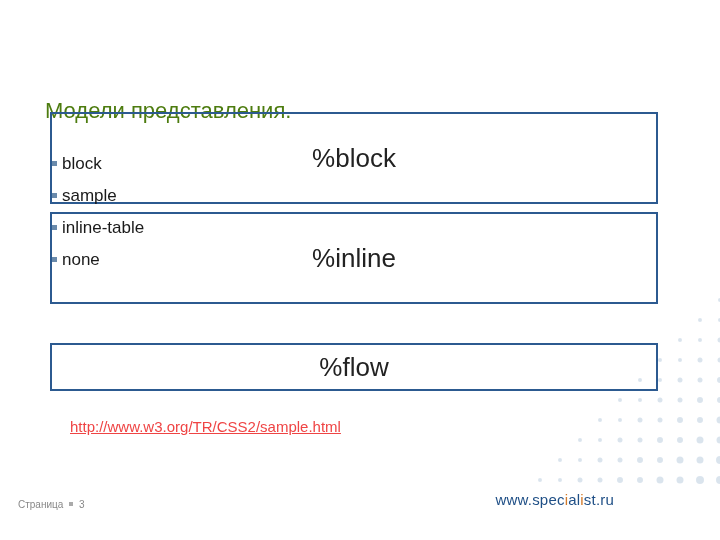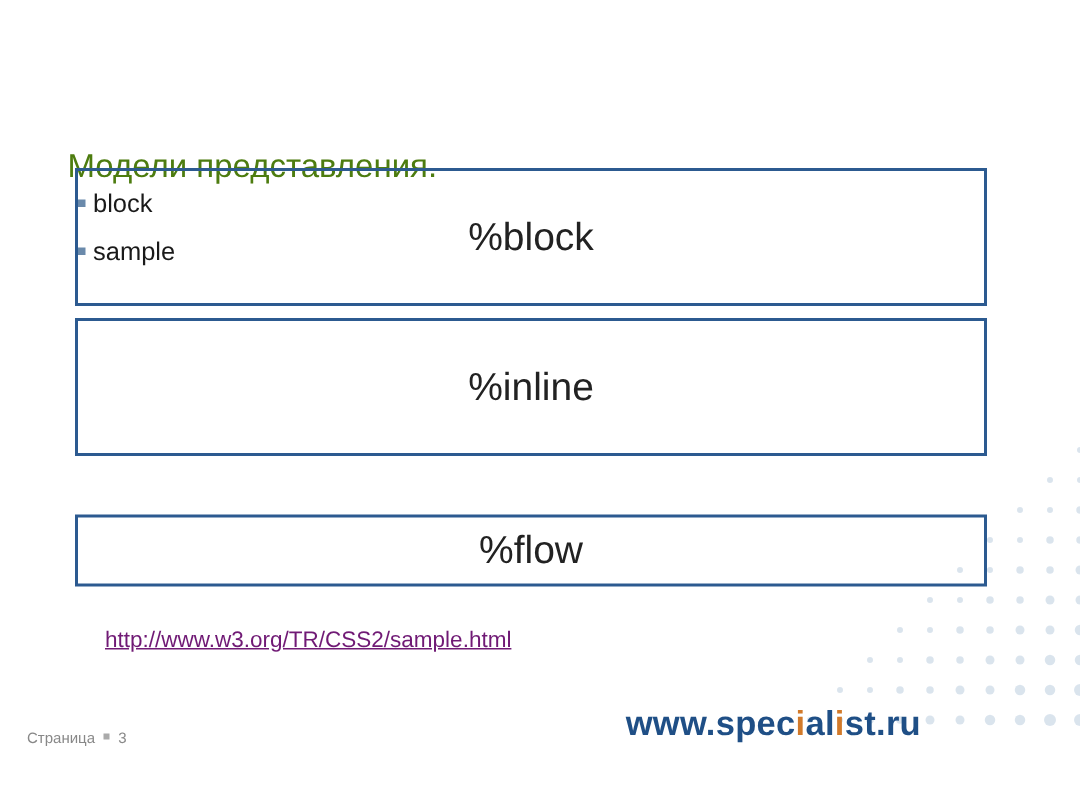--- a/index.html
+++ b/index.html
@@ -37,20 +37,21 @@
     position: absolute;
     left: 52px;
     top: 120px;
     width: 600px;
   }
 
   .list {
     list-style: none;
     position: relative;
     z-index: 2;
+    margin-top: 28px;
   }
   .list li {
     font-size: 17px;
     color: #1a1a1a;
     line-height: 32px;
     position: relative;
     padding-left: 10px;
   }
   .list li::before {
     content: "";
@@ -82,28 +83,28 @@
   }
   .box.b1 { top: 112px; height: 92px; }
   .box.b2 { top: 212px; height: 92px; }
   .box.b3 { top: 343px; height: 48px; }
 
   .linkrow {
     position: absolute;
     left: 70px;
     top: 418px;
     font-size: 15px;
-    color: #701a75;
+    color: #ef4444;
     text-decoration: underline;
   }
 
   .footer {
     position: absolute;
     left: 0;
-    bottom: 12px;
+    bottom: 0;
     width: 636px;
     height: 40px;
   }
   .page-num {
     position: absolute;
     left: 18px;
     bottom: 30px;
     font-size: 10px;
     color: #888;
   }
@@ -112,22 +113,22 @@
     width: 4px;
     height: 4px;
     background: #aaa;
     vertical-align: middle;
     margin: 0 3px 2px 3px;
   }
   .brand {
     position: absolute;
     right: 22px;
     bottom: 32px;
-    font-size: 23px;
-    font-weight: 700;
+    font-size: 15px;
+    font-weight: 400;
     color: #1f4f86;
     letter-spacing: 0.2px;
   }
   .brand .accent { color: #d27a2a; }
 </style>
 </head>
 <body>
 
 <div class="dots">
   <svg viewBox="0 0 320 320">
@@ -201,20 +202,22 @@
     </g>
   </svg>
 </div>
 
 <h1 class="title">Модели представления.</h1>
 
 <div class="content">
   <ul class="list">
     <li>block</li>
     <li>sample</li>
+    <li>inline-table</li>
+    <li>none</li>
   </ul>
 </div>
 
 <div class="box b1">
   <span class="box-label">%block</span>
 </div>
 <div class="box b2">
   <span class="box-label">%inline</span>
 </div>
 <div class="box b3">

